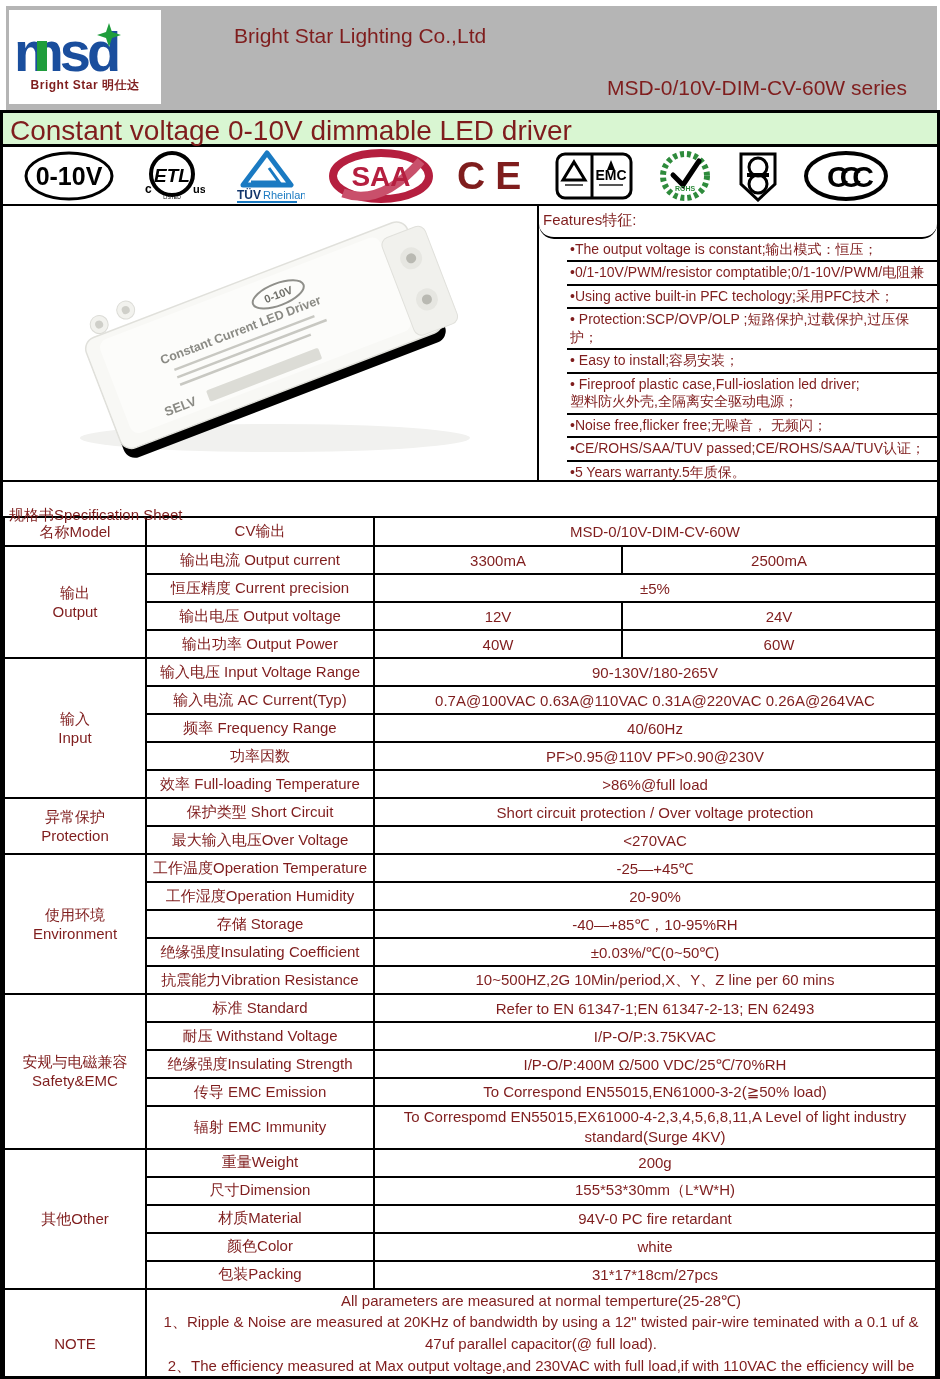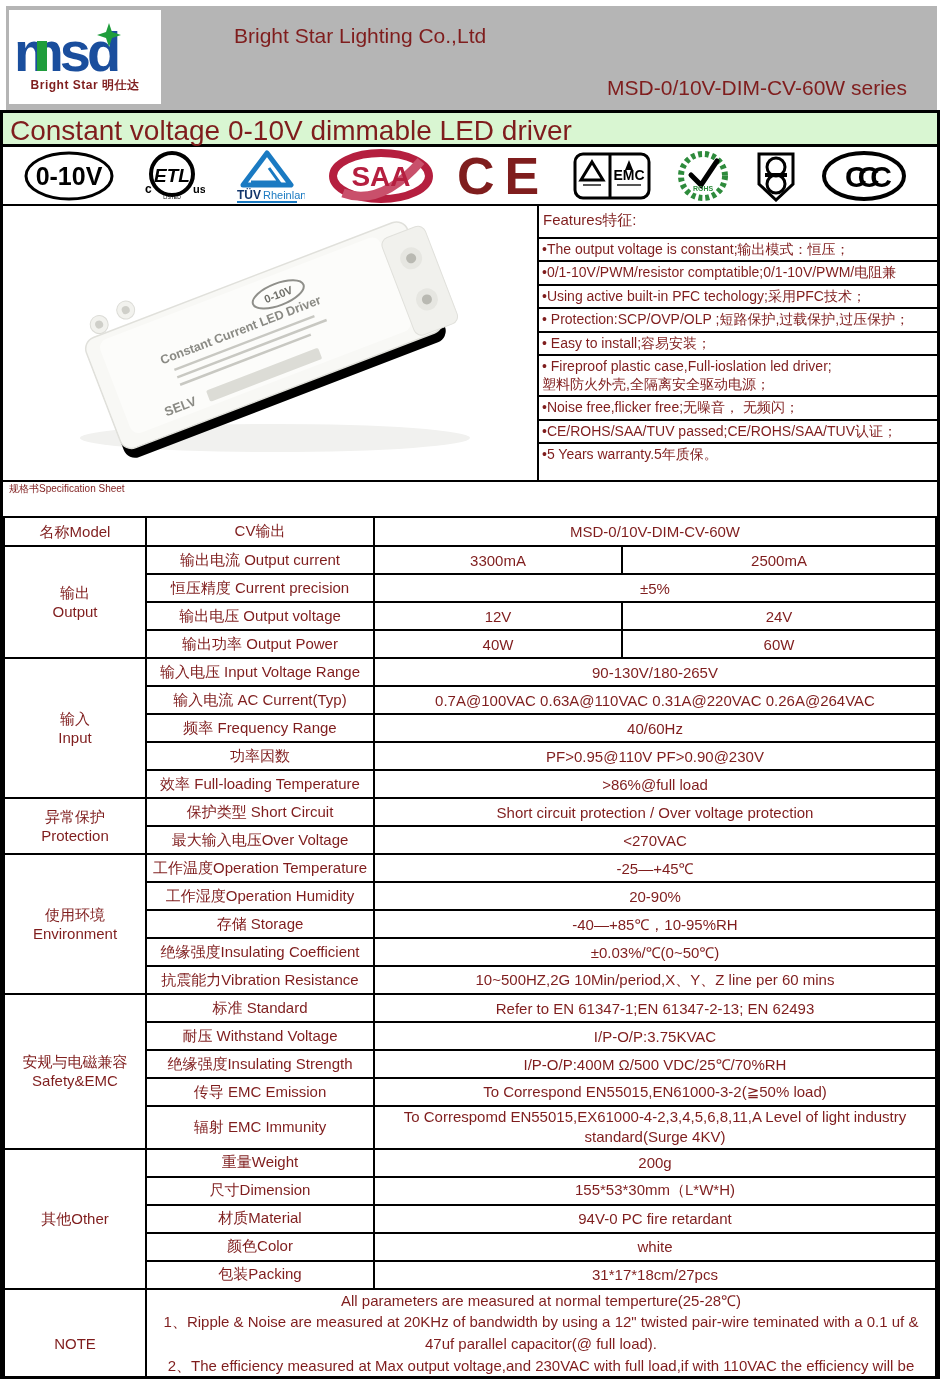--- a/index.html
+++ b/index.html
@@ -13,31 +13,31 @@
   .company{position:absolute;left:228px;top:18px;font-size:21px;}
   .series{position:absolute;right:30px;top:70px;font-size:21px;}
   
   .frame{position:absolute;top:110px;left:0;width:940px;height:1269px;border:3px solid #000;
          box-sizing:border-box;background:#fff;overflow:hidden;}
   .banner{height:28px;background:#d9f6d2;border-bottom:3px solid #000;font-size:28px;
           padding:2px 0 1px 7px;white-space:nowrap;}
   .certs{height:57px;border-bottom:2px solid #000;display:flex;align-items:center;
          gap:24px;padding-left:20px;}
   .certs svg{flex:none;}
-  .ce-word{font-size:52px;font-weight:900;letter-spacing:10px;line-height:1;}
+  .ce-word{font-size:39px;font-weight:900;letter-spacing:10px;line-height:1;}
   
   .product-row{height:274px;border-bottom:2px solid #000;display:flex;}
   .photo{width:534px;position:relative;flex:none;}
   .features{flex:1;border-left:2px solid #000;display:flex;flex-direction:column;
             font-size:14px;line-height:1.25;}
-  .feat-head{padding:5px 4px 7px 4px;border-bottom:2px solid #000;font-size:15px;}
-  .feat-item{padding:2px 3px;border-bottom:2px solid #000;white-space:pre-line;}
+  .feat-head{padding:5px 4px 7px 4px;border-bottom:2px solid #000;font-size:15px;border-radius:15px;}
+  .feat-item{padding:2px 3px;border-bottom:2px solid #000;white-space:pre-line;margin-left:28px;}
   .feat-item:last-child{border-bottom:none;}
   
-  .spec-title{height:34px;font-size:10px;padding:0 0 0 6px;box-sizing:border-box;}
+  .spec-title{height:34px;font-size:15px;padding:24px 0 0 6px;box-sizing:border-box;}
   table.spec{width:100%;border-collapse:collapse;table-layout:fixed;}
   table.spec td{border:2px solid #000;font-size:15px;text-align:center;padding:0 4px;
                 overflow:hidden;}
   td.cat{white-space:pre-line;line-height:1.3;}
   tr.r29{height:29px;} tr.r28{height:28px;} tr.r40{height:40px;} tr.rnote{height:90px;}
   td.note-cell{text-align:left;font-size:14.5px;padding:2px 4px;line-height:1.45;vertical-align:middle;}
 </style>
 </head>
 <body>
 

